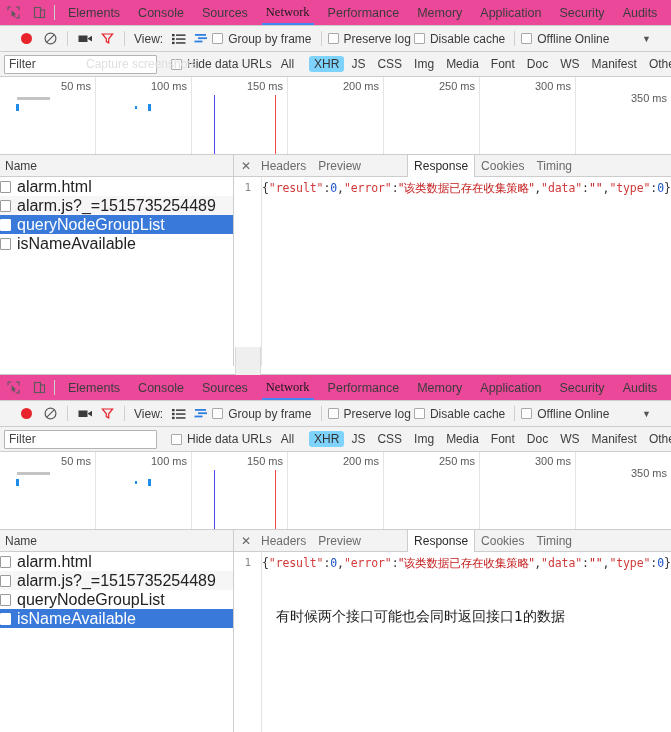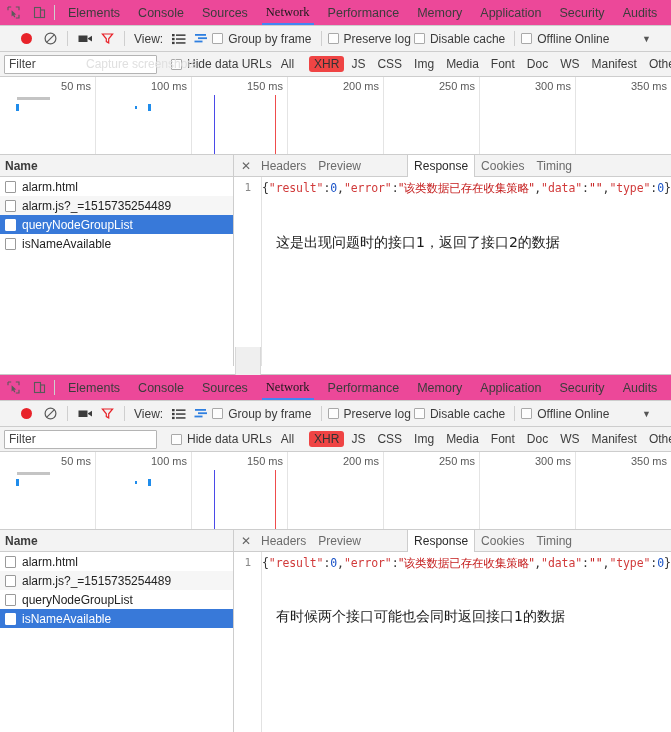--- a/index.html
+++ b/index.html
@@ -139,41 +139,41 @@
     pointer-events: none;
     white-space: nowrap;
   }
   .ftype {
     padding: 1px 5px;
     margin: 0 1px;
     border-radius: 3px;
     color: #3c3c3c;
     white-space: nowrap;
   }
-  .ftype.sel { background: #ef4444; color: #333; }
+  .ftype.sel { background: #7dd3fc; color: #333; }
   .fsep { width: 1px; height: 14px; background: #cfcfcf; margin: 0 4px; }
 
   
   .overview {
     height: 78px;
     background: #fff;
     position: relative;
     border-bottom: 1px solid #cdcdcd;
     overflow: hidden;
   }
   .ov-grid {
     position: absolute; inset: 0;
     display: flex;
   }
   .ov-cell {
     flex: 1 1 0;
     border-right: 1px solid #e4e4e4;
     position: relative;
   }
-  .ov-cell:last-child { border-right: none; }
+  .ov-cell:last-child { border-right: none; margin-top: 12px; }
   .ov-tick {
     position: absolute;
     right: 4px; top: 3px;
     font-size: 11px;
     color: #5a5a5a;
     white-space: nowrap;
   }
   .ov-greybar {
     position: absolute;
     left: 17px; top: 20px;
@@ -216,28 +216,26 @@
   }
   .list-head {
     height: 22px;
     display: flex;
     align-items: center;
     padding-left: 5px;
     font-size: 12px;
     color: #3c3c3c;
     background: #f3f3f3;
     border-bottom: 1px solid #cdcdcd;
-    font-weight: bold;
   }
   .row {
     height: 19px;
     display: flex;
     align-items: center;
-    padding-left: 5px;
-    font-size: 12px;
+    font-size: 16px;
     color: #222;
     white-space: nowrap;
     overflow: hidden;
   }
   .row.alt { background: #f6f6f6; }
   .row.sel { background: #3879d9; color: #fff; }
   .file-ico {
     width: 11px; height: 12px;
     border: 1px solid #9a9a9a;
     background: #fff;
@@ -526,21 +524,20 @@
         <span class="dtab active">Response</span>
         <span class="dtab">Cookies</span>
         <span class="dtab">Timing</span>
       </div>
       <div class="resp-body">
         <div class="gutter-rule"></div>
         <div class="code-line">
           <span class="gutter">1</span>
           <span class="code-text"><span class="tk-punc">{</span><span class="tk-key">"result"</span><span class="tk-punc">:</span><span class="tk-num">0</span><span class="tk-punc">,</span><span class="tk-key">"error"</span><span class="tk-punc">:</span><span class="tk-cn">"该类数据已存在收集策略"</span><span class="tk-punc">,</span><span class="tk-key">"data"</span><span class="tk-punc">:</span><span class="tk-str">""</span><span class="tk-punc">,</span><span class="tk-key">"type"</span><span class="tk-punc">:</span><span class="tk-num">0</span><span class="tk-punc">}</span></span>
         </div>
-        <div class="annot a1">这是出现问题时的接口1，返回了接口2的数据</div>
       </div>
     </div>
   </div>
 </div>
 
 <div class="panel-gap">
   <div class="gap-thumb"></div>
 </div>
 
 <div class="devtools-panel">

